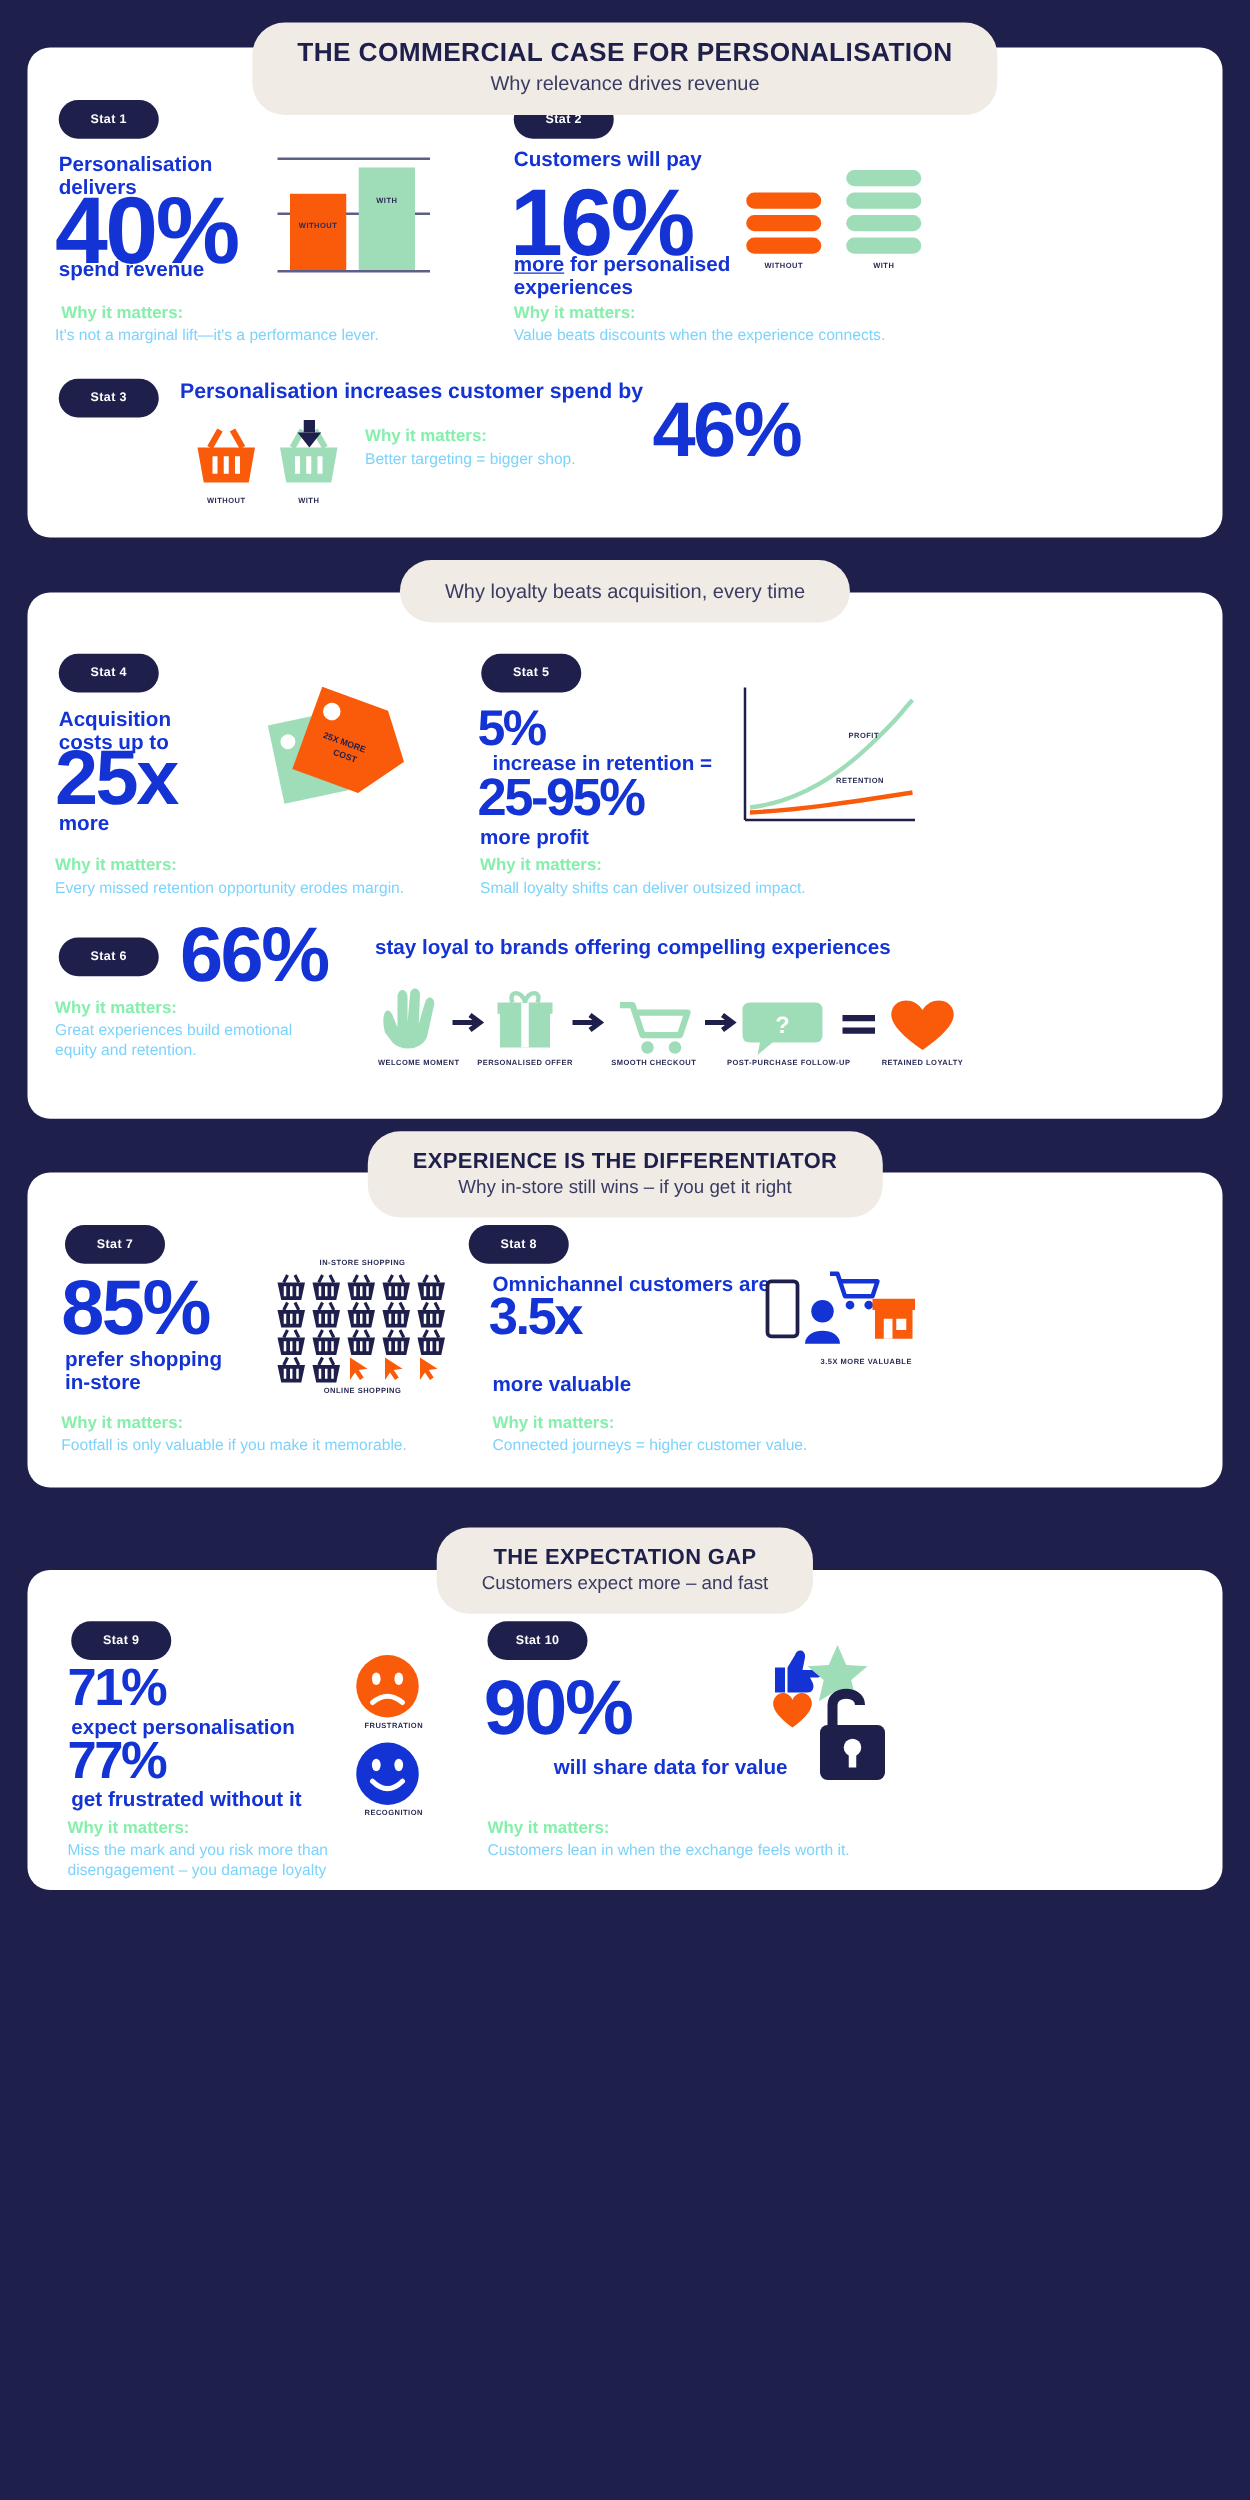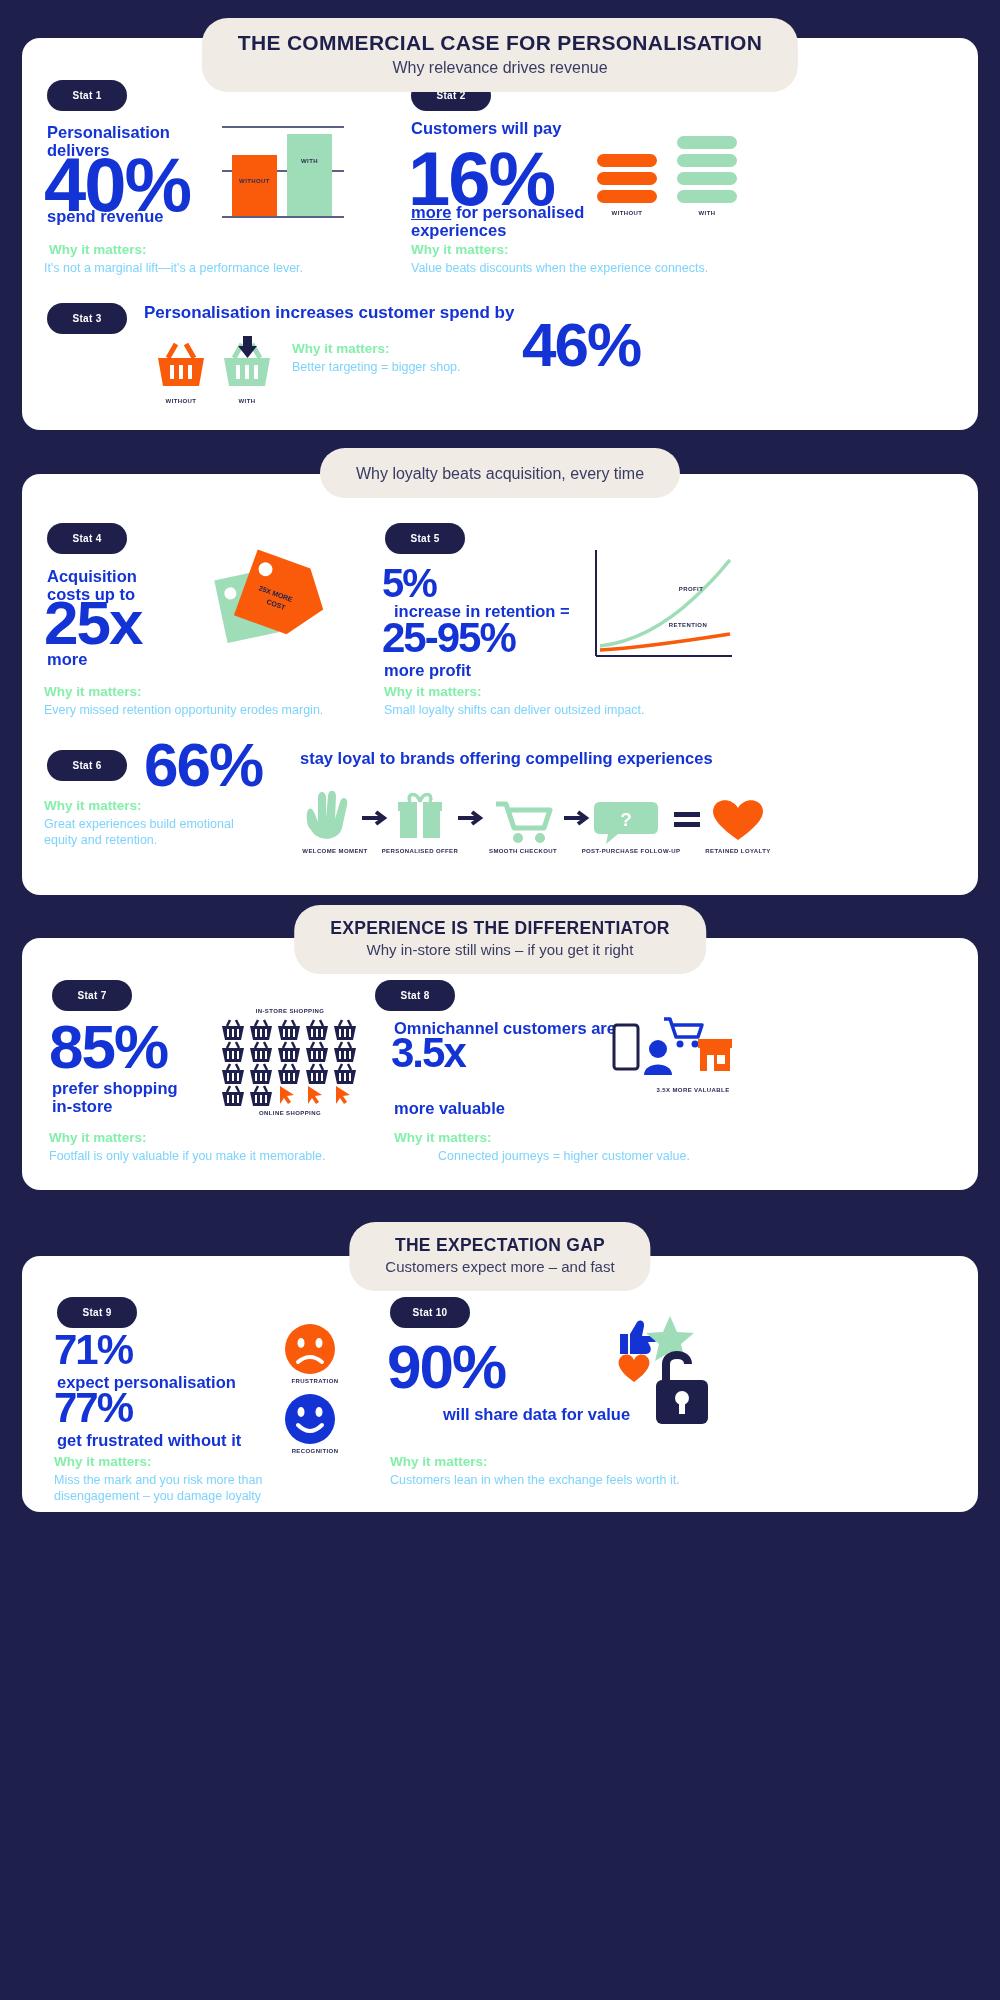--- a/index.html
+++ b/index.html
@@ -478,21 +478,21 @@
           <rect x="88" y="34" width="30" height="24" fill="#f95b0b"></rect>
           <rect x="86" y="26" width="34" height="9" fill="#f95b0b"></rect>
           <rect x="95" y="42" width="7" height="16" fill="#ffffff"></rect>
           <rect x="105" y="42" width="8" height="9" fill="#ffffff"></rect>
         </g>
       </svg>
       <div class="tiny" style="left:36px;top:74px;width:90px;">3.5X MORE VALUABLE</div>
     </div>
 
     <div class="wim" style="top:225px;left:372px;">Why it matters:</div>
-    <div class="wimtxt" style="top:243px;left:372px;width:340px;text-align:center;">Connected journeys = higher customer value.</div>
+    <div class="wimtxt" style="top:243px;left:372px;width:340px;">Connected journeys = higher customer value.</div>
   </div>
 
   <div class="section" style="top:1222px;height:290px;">
     <div class="card" style="top:34px;height:256px;"></div>
     <div class="banner" style="top:0px;">
       <div class="banner-title" style="font-size:17.5px;">THE EXPECTATION GAP</div>
       <div class="banner-sub" style="font-size:15px;">Customers expect more – and fast</div>
     </div>
 
     <div class="pill" style="top:75px;left:35px;">Stat 9</div>

